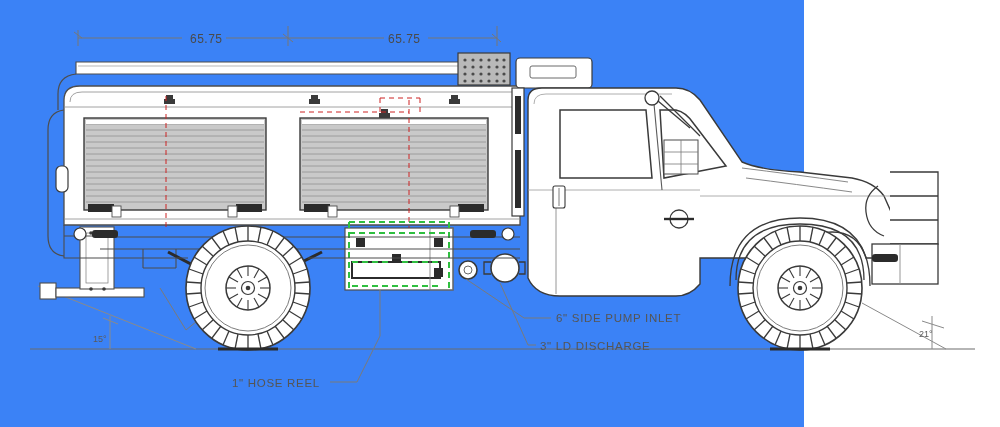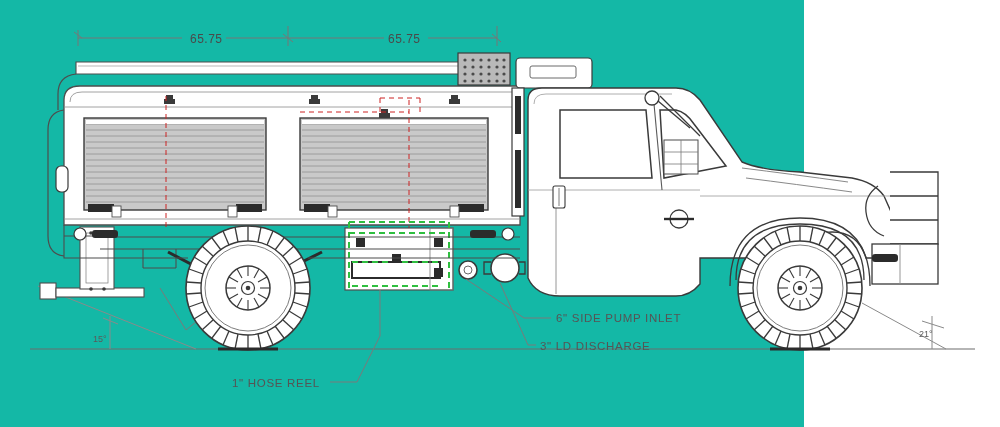--- a/index.html
+++ b/index.html
@@ -1,18 +1,18 @@
 <!DOCTYPE html>
 <html><head>
 <meta charset="utf-8">
 <style>
   html,body{margin:0;padding:0;background:#ffffff;}
   body{width:1000px;height:427px;overflow:hidden;
        font-family:"Liberation Sans","DejaVu Sans",sans-serif;}
-  #stage{position:relative;width:804px;height:427px;background:#14b8a6;}
+  #stage{position:relative;width:804px;height:427px;background:#3b82f6;}
   #stage svg{position:absolute;top:0;left:0;}
   .dimtext{font-family:"Liberation Sans","DejaVu Sans",sans-serif;
            font-size:12px;fill:#4a4a4a;letter-spacing:0.5px;}
   .calltext{font-family:"Liberation Sans","DejaVu Sans",sans-serif;
             font-size:11.5px;fill:#555555;letter-spacing:0.7px;}
   .angtext{font-family:"Liberation Sans","DejaVu Sans",sans-serif;
            font-size:9px;fill:#5a5a5a;}
 </style>
 </head>
 <body>

